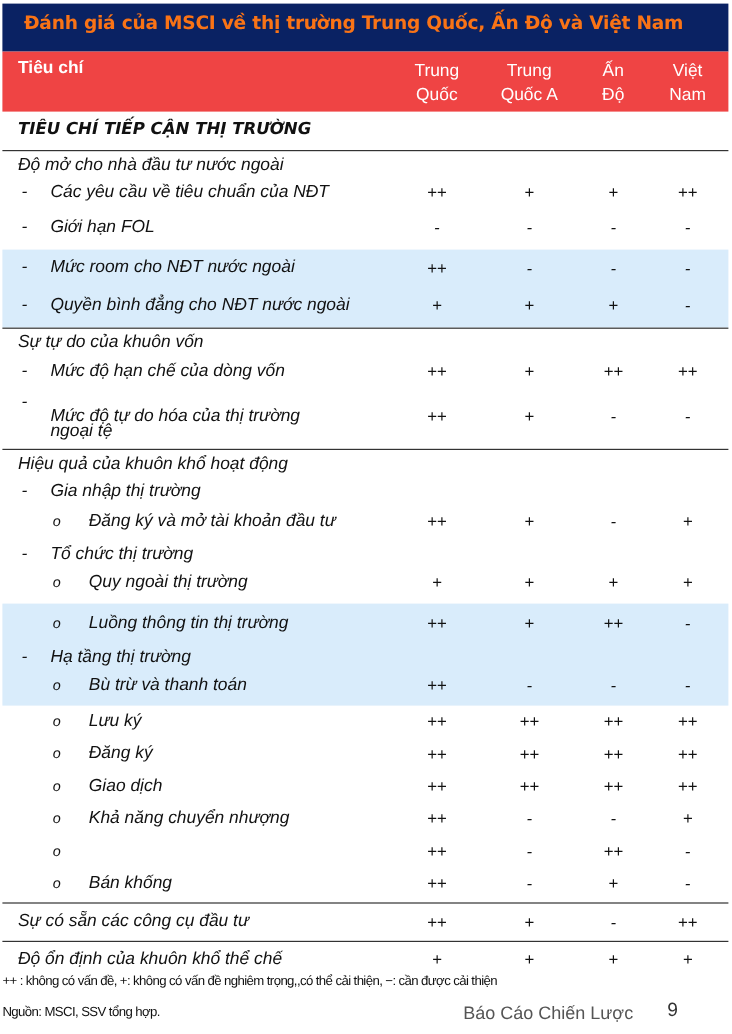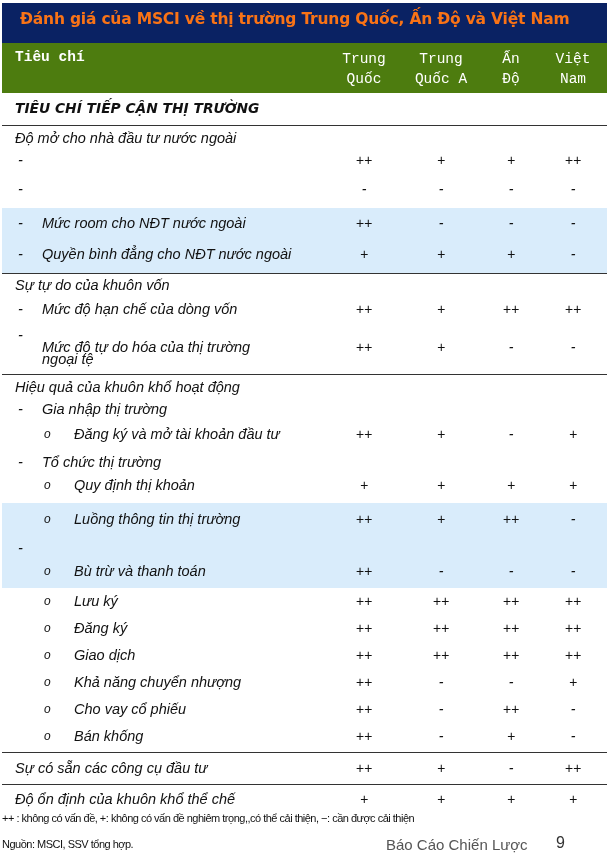--- a/index.html
+++ b/index.html
@@ -7,22 +7,22 @@
   body { font-family: "Liberation Sans", "DejaVu Sans", sans-serif; color: #111; position: relative; }
 
   .page { position: absolute; left: 2px; top: 3px; width: 605px; }
 
   .title-bar {
     height: 40px; background: #0a2263; color: #f97316;
     font-family: "DejaVu Sans", sans-serif; font-weight: bold;
     font-size: 15.5px; line-height: 32px; padding-left: 18px; letter-spacing: -0.2px;
   }
   .head-row {
-    height: 50px; background: #4d7c0f; color: #fff; position: relative;
-    font-family: Liberation Mono, monospace; font-size: 14.5px;
+    height: 50px; background: #ef4444; color: #fff; position: relative;
+    font-family: Liberation Sans, sans-serif; font-size: 14.5px;
   }
   .head-row .crit { position: absolute; left: 13px; top: 6px; font-weight: bold; }
   .head-row .col { position: absolute; top: 6px; line-height: 20px; text-align: center; width: 70px; margin-left: -35px; }
 
   .row { position: relative; height: 26px; font-size: 14.5px; line-height: 26px; font-style: italic; }
   .row.tall { height: 27px; line-height: 27px; }
   .row .lbl { position: absolute; white-space: nowrap; }
   .row .val { position: absolute; width: 50px; margin-left: -25px; text-align: center; font-size: 14px; }
   .shade { background: #d9ecfb; }
 
@@ -69,27 +69,29 @@
 
   <div class="row" style="height:30px;line-height:30px">
     <span class="lbl l0 heading">TIÊU CHÍ TIẾP CẬN THỊ TRƯỜNG</span>
   </div>
 
   <div class="row sec-top" style="height:25px;line-height:25px;margin-top:2px">
     <span class="lbl l0">Độ mở cho nhà đầu tư nước ngoài</span>
   </div>
   <div class="row" style="height:24px;line-height:20px">
     <span class="dash">-</span>
+    <span class="lbl l1">Các yêu cầu về tiêu chuẩn của NĐT</span>
     <span class="val c1">++</span>
     <span class="val c2">+</span>
     <span class="val c3">+</span>
     <span class="val c4">++</span>
   </div>
   <div class="row" style="height:34px;line-height:30px">
     <span class="dash">-</span>
+    <span class="lbl l1">Giới hạn FOL</span>
     <span class="val c1">-</span>
     <span class="val c2">-</span>
     <span class="val c3">-</span>
     <span class="val c4">-</span>
   </div>
   <div class="shade">
     <div class="row" style="height:32px;line-height:30px">
       <span class="dash">-</span>
       <span class="lbl l1">Mức room cho NĐT nước ngoài</span>
       <span class="val c1">++</span>
@@ -142,37 +144,38 @@
     <span class="val c2">+</span>
     <span class="val c3">-</span>
     <span class="val c4">+</span>
   </div>
   <div class="row" style="height:24px;line-height:24px">
     <span class="dash">-</span>
     <span class="lbl l1">Tổ chức thị trường</span>
   </div>
   <div class="row" style="height:29px;line-height:22px">
     <span class="bullet">o</span>
-    <span class="lbl l2">Quy định thị khoản</span>
+    <span class="lbl l2">Quy ngoài thị trường</span>
     <span class="val c1">+</span>
     <span class="val c2">+</span>
     <span class="val c3">+</span>
     <span class="val c4">+</span>
   </div>
   <div class="shade">
     <div class="row" style="height:32px;line-height:32px">
       <span class="bullet">o</span>
       <span class="lbl l2">Luồng thông tin thị trường</span>
       <span class="val c1">++</span>
       <span class="val c2">+</span>
       <span class="val c3">++</span>
       <span class="val c4">-</span>
     </div>
     <div class="row" style="height:22px;line-height:26px">
       <span class="dash">-</span>
+      <span class="lbl l1">Hạ tầng thị trường</span>
     </div>
     <div class="row" style="height:31px;line-height:28px">
       <span class="bullet">o</span>
       <span class="lbl l2">Bù trừ và thanh toán</span>
       <span class="val c1">++</span>
       <span class="val c2">-</span>
       <span class="val c3">-</span>
       <span class="val c4">-</span>
     </div>
   </div>
@@ -203,21 +206,20 @@
   <div class="row tall">
     <span class="bullet">o</span>
     <span class="lbl l2">Khả năng chuyển nhượng</span>
     <span class="val c1">++</span>
     <span class="val c2">-</span>
     <span class="val c3">-</span>
     <span class="val c4">+</span>
   </div>
   <div class="row tall">
     <span class="bullet">o</span>
-    <span class="lbl l2">Cho vay cổ phiếu</span>
     <span class="val c1">++</span>
     <span class="val c2">-</span>
     <span class="val c3">++</span>
     <span class="val c4">-</span>
   </div>
   <div class="row" style="height:29px;line-height:26px">
     <span class="bullet">o</span>
     <span class="lbl l2">Bán khống</span>
     <span class="val c1">++</span>
     <span class="val c2">-</span>

